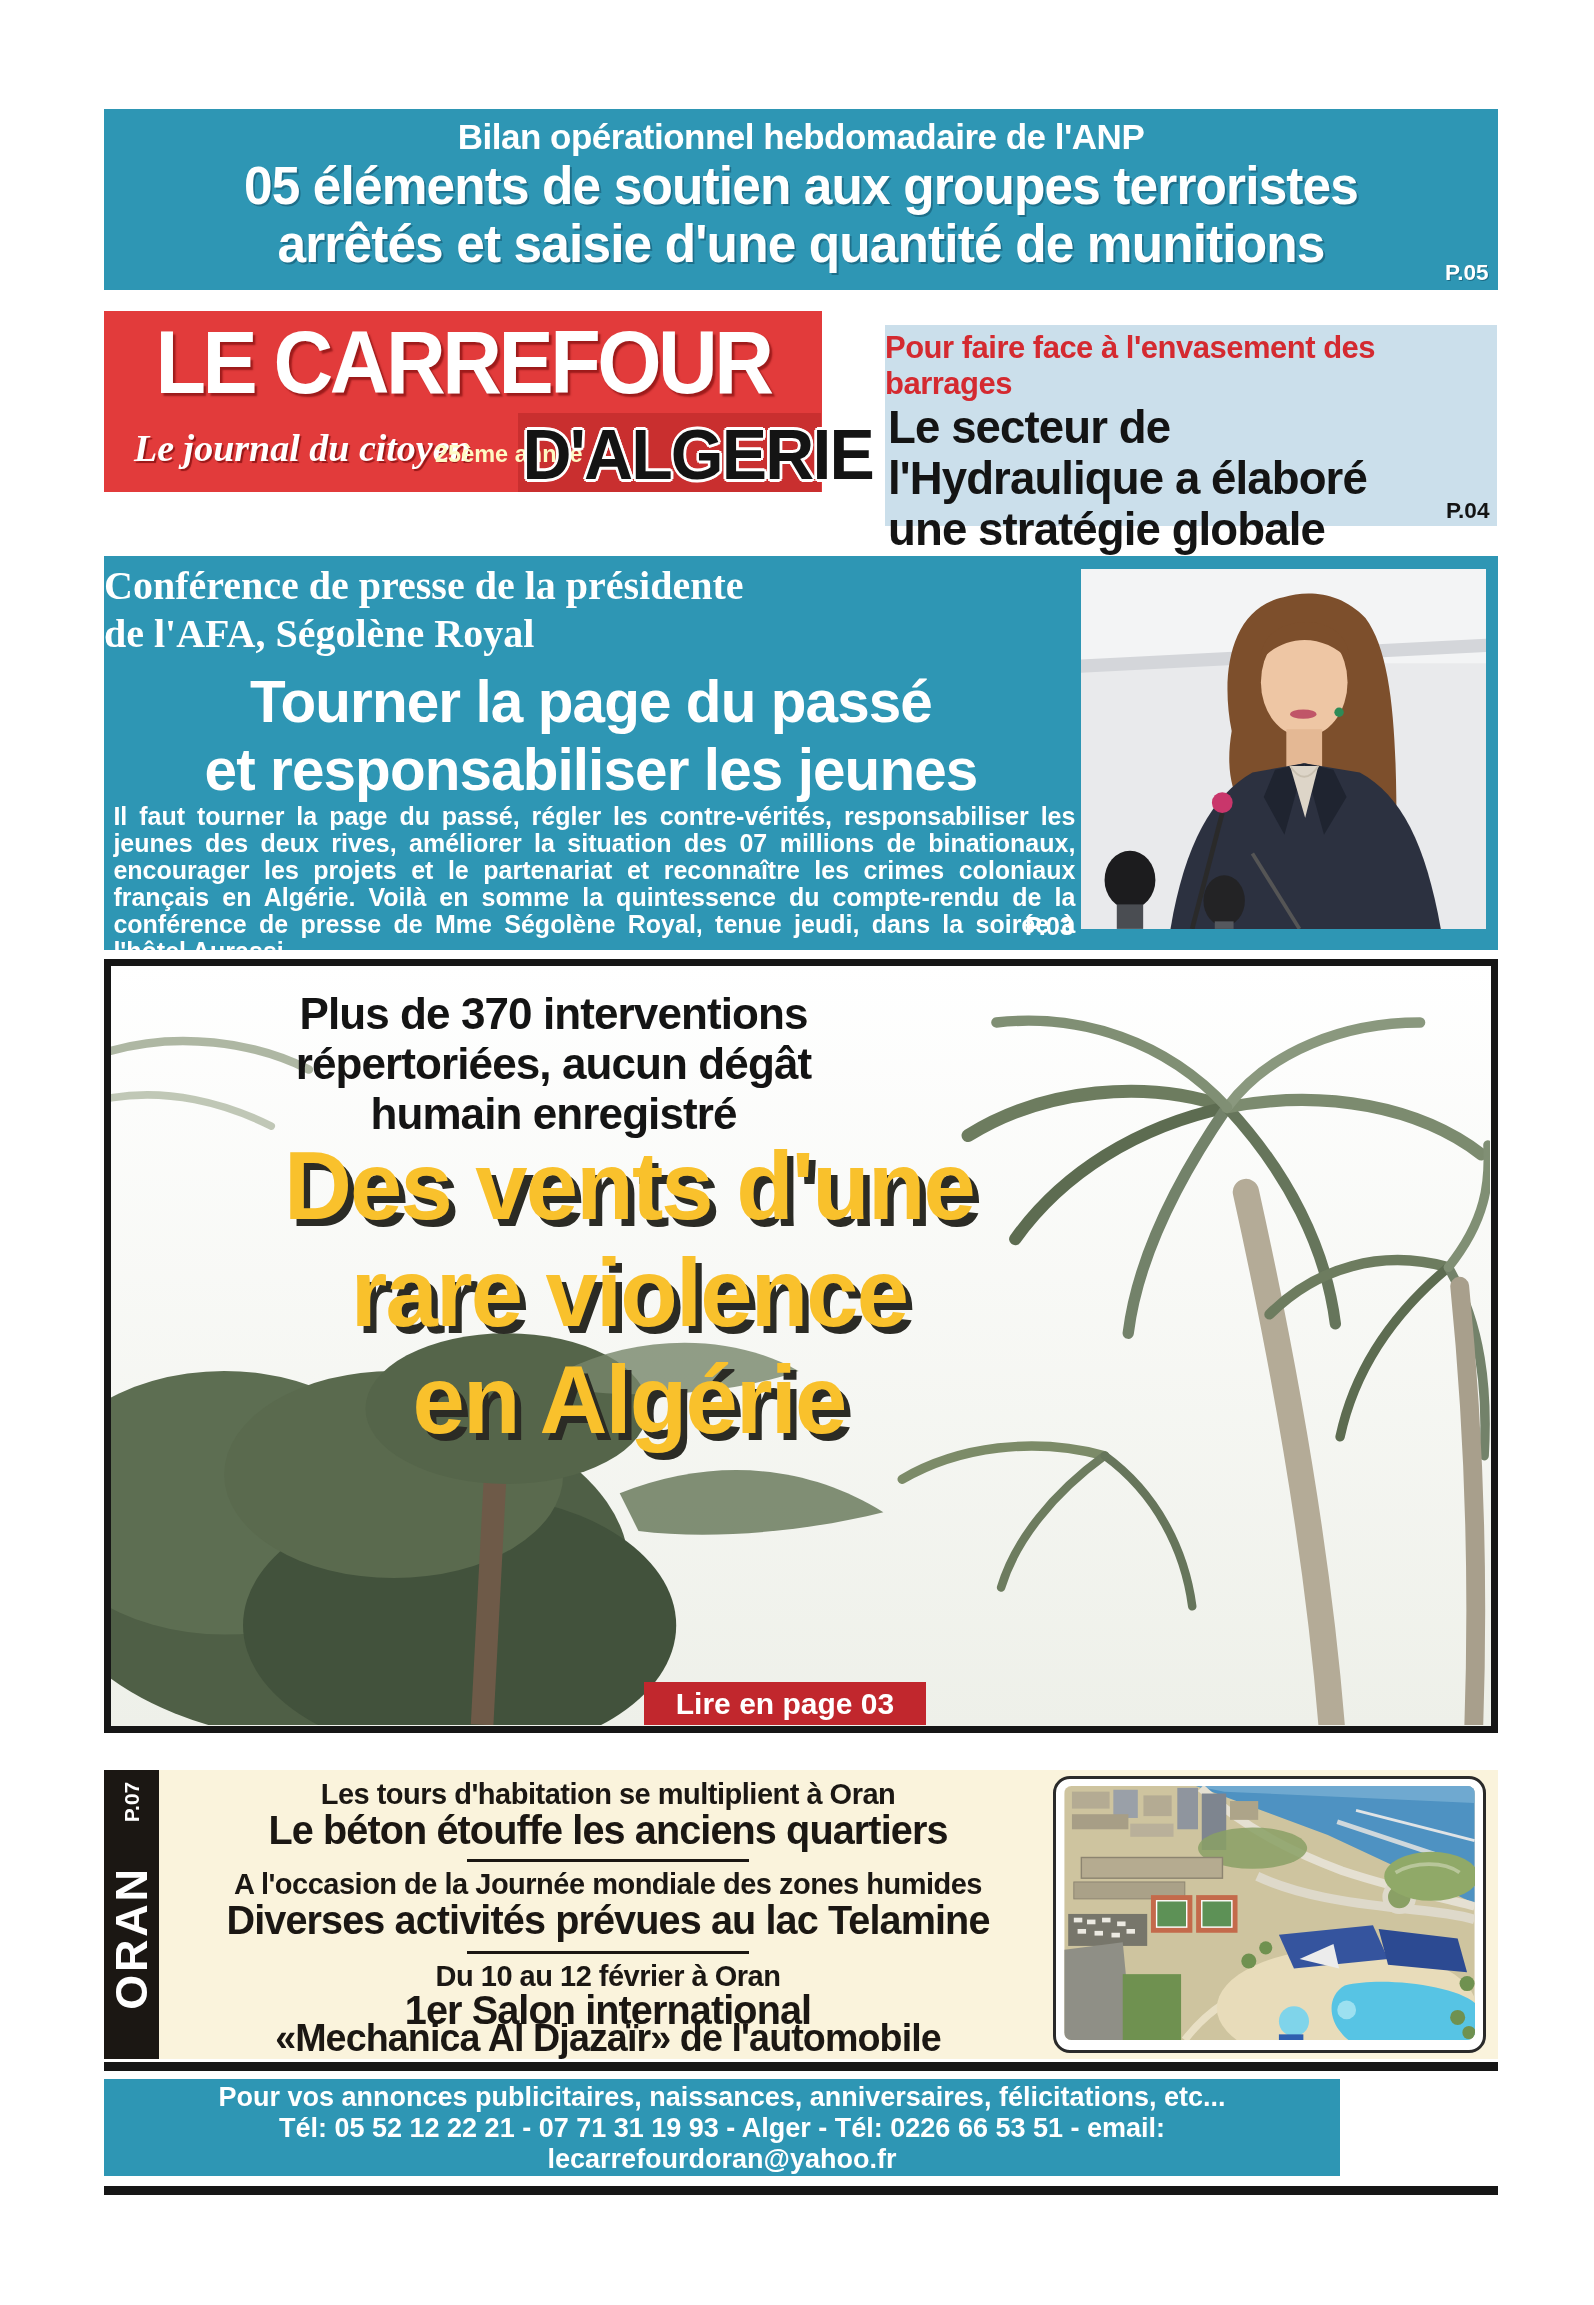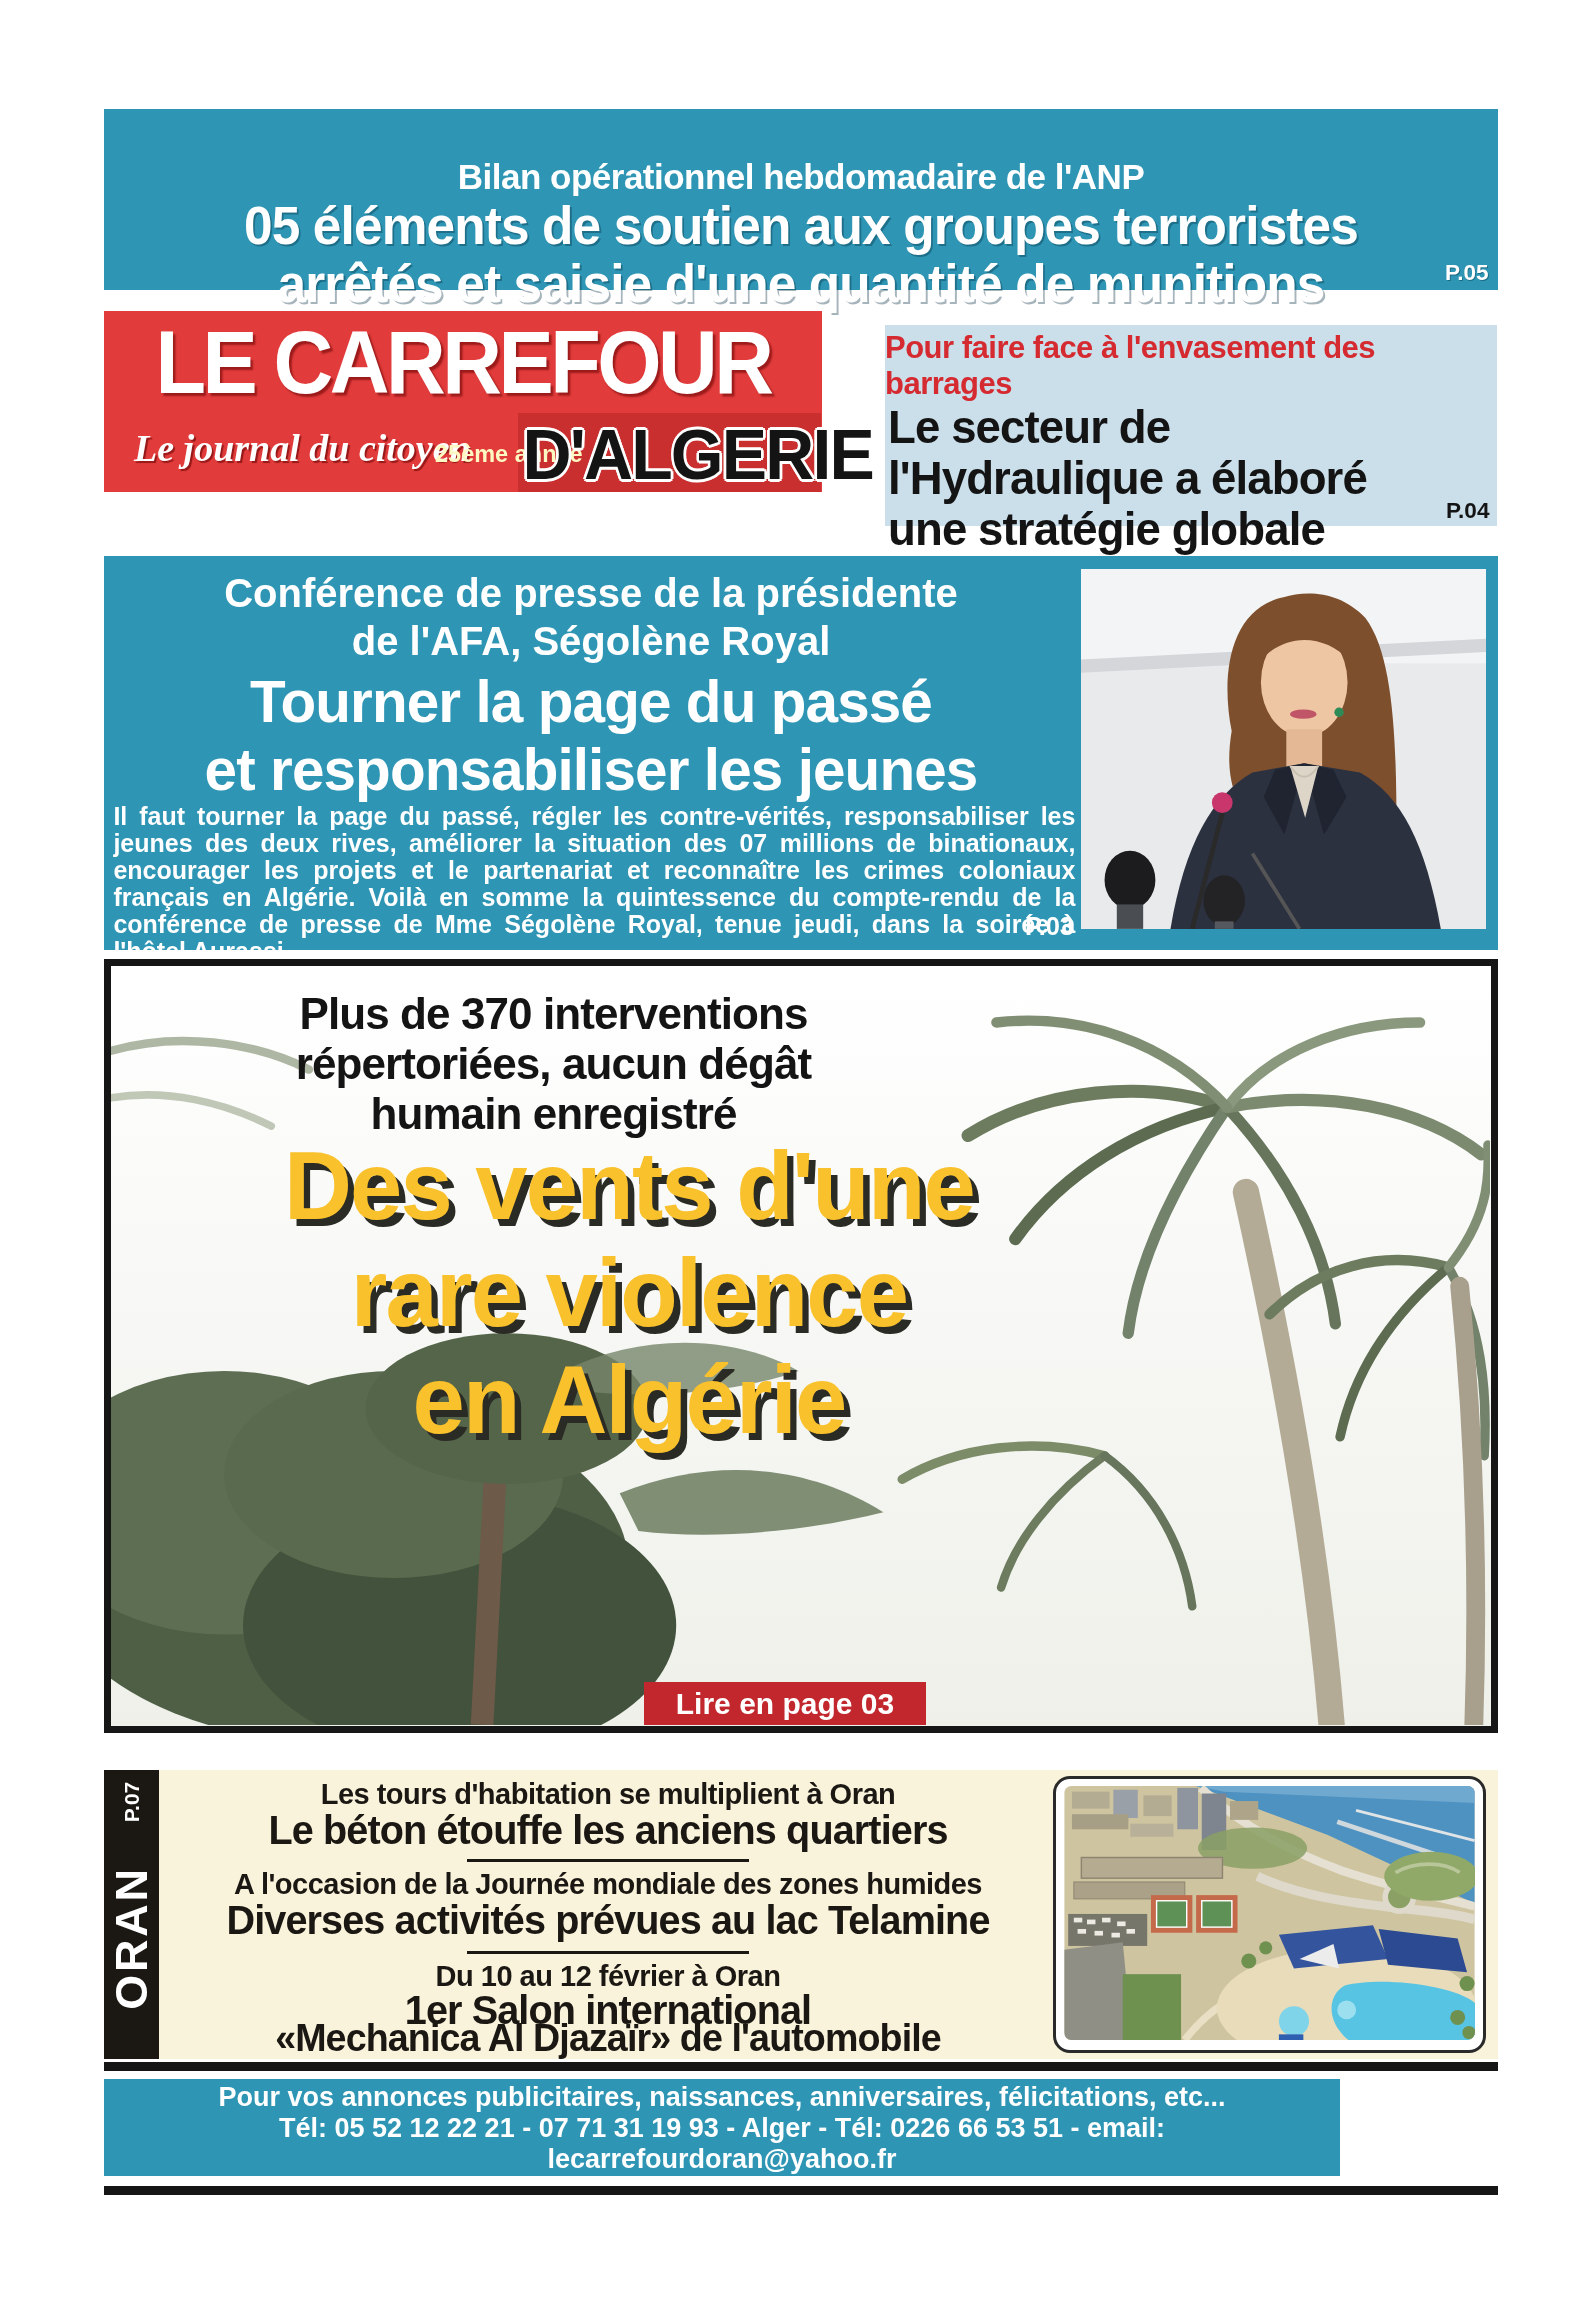--- a/index.html
+++ b/index.html
@@ -2,21 +2,21 @@
 <html style="font-size:15px"><head>
 <meta charset="utf-8">
 <style>
   html,body{margin:0;padding:0;background:#ffffff;}
   .page{position:relative;width:1594px;height:2305px;background:#ffffff;
         font-family:"Liberation Sans", sans-serif;overflow:hidden;}
   .abs{position:absolute;}
 
   
   .top-banner{left:104px;top:109px;width:1394px;height:181px;background:#2e96b4;color:#fff;text-align:center;}
-  .tb-kicker{font-size:35px;font-weight:bold;padding-top:7.5px;letter-spacing:-0.5px;margin-top:40px;}
+  .tb-kicker{font-size:35px;font-weight:bold;padding-top:7.5px;letter-spacing:-0.5px;}
   .tb-line{font-size:53px;font-weight:800;line-height:58px;letter-spacing:-0.9px;
            text-shadow:1.9px 1.9px 0 rgba(0,40,60,.35);transform:scaleX(0.97);}
   .tb-pref{position:absolute;right:9.4px;bottom:3.8px;font-size:22.6px;font-weight:bold;text-shadow:0.9px 0.9px 0 rgba(0,40,60,.4);}
 
   
   .masthead{left:104px;top:311px;width:718px;height:181px;background:#e23b3b;}
   .mh-title{position:absolute;left:0;right:0;top:0;text-align:center;color:#fff;font-size:89px;font-weight:900;
             letter-spacing:-3.8px;transform:scaleX(0.93);transform-origin:center;
             text-shadow:2.8px 2.8px 1.9px rgba(100,0,0,.55);}
   .mh-strip{position:absolute;left:414px;top:102px;width:303px;height:79px;background:#c92f2f;}
@@ -30,21 +30,21 @@
             display:flex;align-items:center;justify-content:center;font-size:24.5px;font-weight:bold;color:#000;letter-spacing:-0.5px;}
 
   
   .hydro{left:885px;top:325px;width:612px;height:201px;background:#cbdfeb;}
   .hy-kicker{color:#d42a30;font-size:31px;font-weight:800;padding-top:4.7px;letter-spacing:-0.5px;}
   .hy-line{color:#141414;font-size:46px;font-weight:900;line-height:51px;letter-spacing:-0.9px;transform:scaleX(0.99);}
   .hy-pref{position:absolute;right:7.5px;bottom:1.9px;font-size:22.6px;font-weight:bold;color:#141414;}
 
   
   .royal{left:104px;top:556px;width:1394px;height:394px;background:#2e96b4;color:#fff;}
-  .ry-kicker{position:absolute;left:0;width:974px;top:13px;text-align:center;font-size:40px;font-weight:bold;line-height:48px;}
+  .ry-kicker{position:absolute;left:0;width:974px;top:6px;text-align:left;font-size:40px;font-weight:bold;line-height:48px;font-family:Liberation Serif, serif;}
   .ry-line{position:absolute;left:0;width:974px;text-align:center;font-size:59px;font-weight:800;line-height:66px;
            letter-spacing:-0.9px;transform:scaleX(0.99);}
   .ry-body{position:absolute;left:9.4px;top:247px;width:962px;font-size:25px;font-weight:bold;line-height:27px;
            text-align:justify;}
   .ry-pref{position:absolute;left:876px;top:356px;width:94px;text-align:right;font-size:25.4px;font-weight:bold;}
   .ry-photo{position:absolute;left:977px;top:13px;width:405px;height:360px;overflow:hidden;background:#e9eaec;}
 
   
   .main-box{left:104px;top:959px;width:1394px;height:774px;border:7.5px solid #161616;box-sizing:border-box;
             background:linear-gradient(#ffffff,#f0f2ec);overflow:hidden;}

